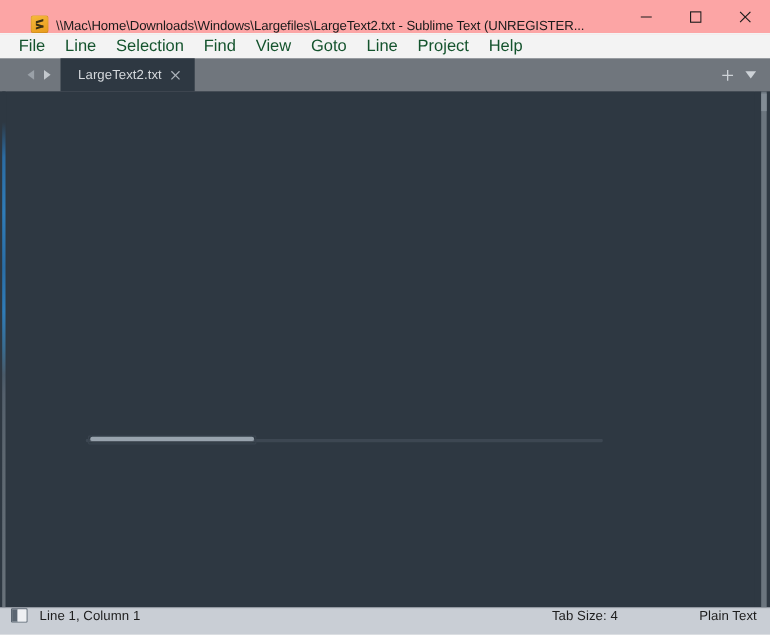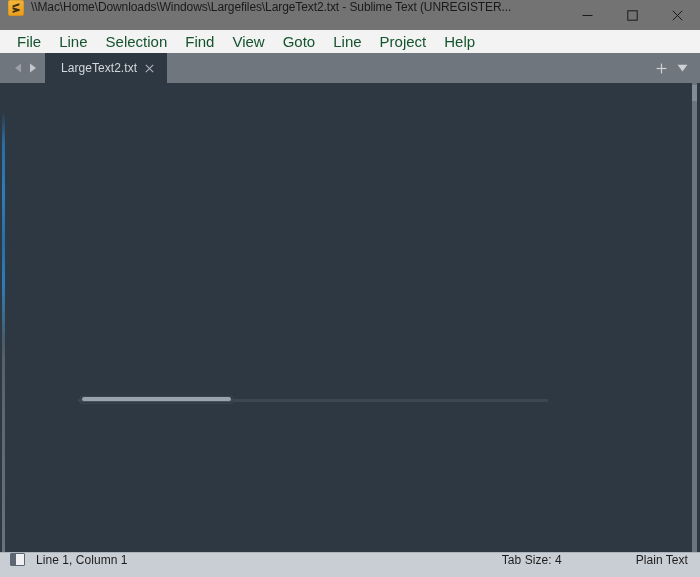--- a/index.html
+++ b/index.html
@@ -24,25 +24,26 @@
     background: #f3f3f3;
     display: flex;
     flex-direction: column;
     overflow: hidden;
   }
 
   
   #title-bar {
     height: 30px;
     min-height: 30px;
-    background: #737373;
-    display: flex;
-    align-items: flex-start;
+    background: #fca5a5;
+    display: flex;
+    align-items: flex-end;
     position: relative;
     border-bottom: 1px solid #f3f3f3;
+    padding-left: 20px;
   }
   #app-icon {
     width: 16px;
     height: 16px;
     margin-left: 8px;
     margin-right: 7px;
     border-radius: 2px;
     background: linear-gradient(160deg, #f6b93b 0%, #e89b1c 100%);
     display: flex;
     align-items: center;
@@ -97,21 +98,21 @@
 
   
   #tab-bar {
     height: 30px;
     min-height: 30px;
     background: #70767d;
     display: flex;
     align-items: flex-end;
     position: relative;
     box-sizing: border-box;
-    padding-left: 4px;
+    padding-left: 14px;
   }
   #tab-nav {
     display: flex;
     align-items: center;
     gap: 3px;
     padding: 0 7px 0 9px;
     height: 30px;
     flex: none;
   }
   .nav-arrow {

